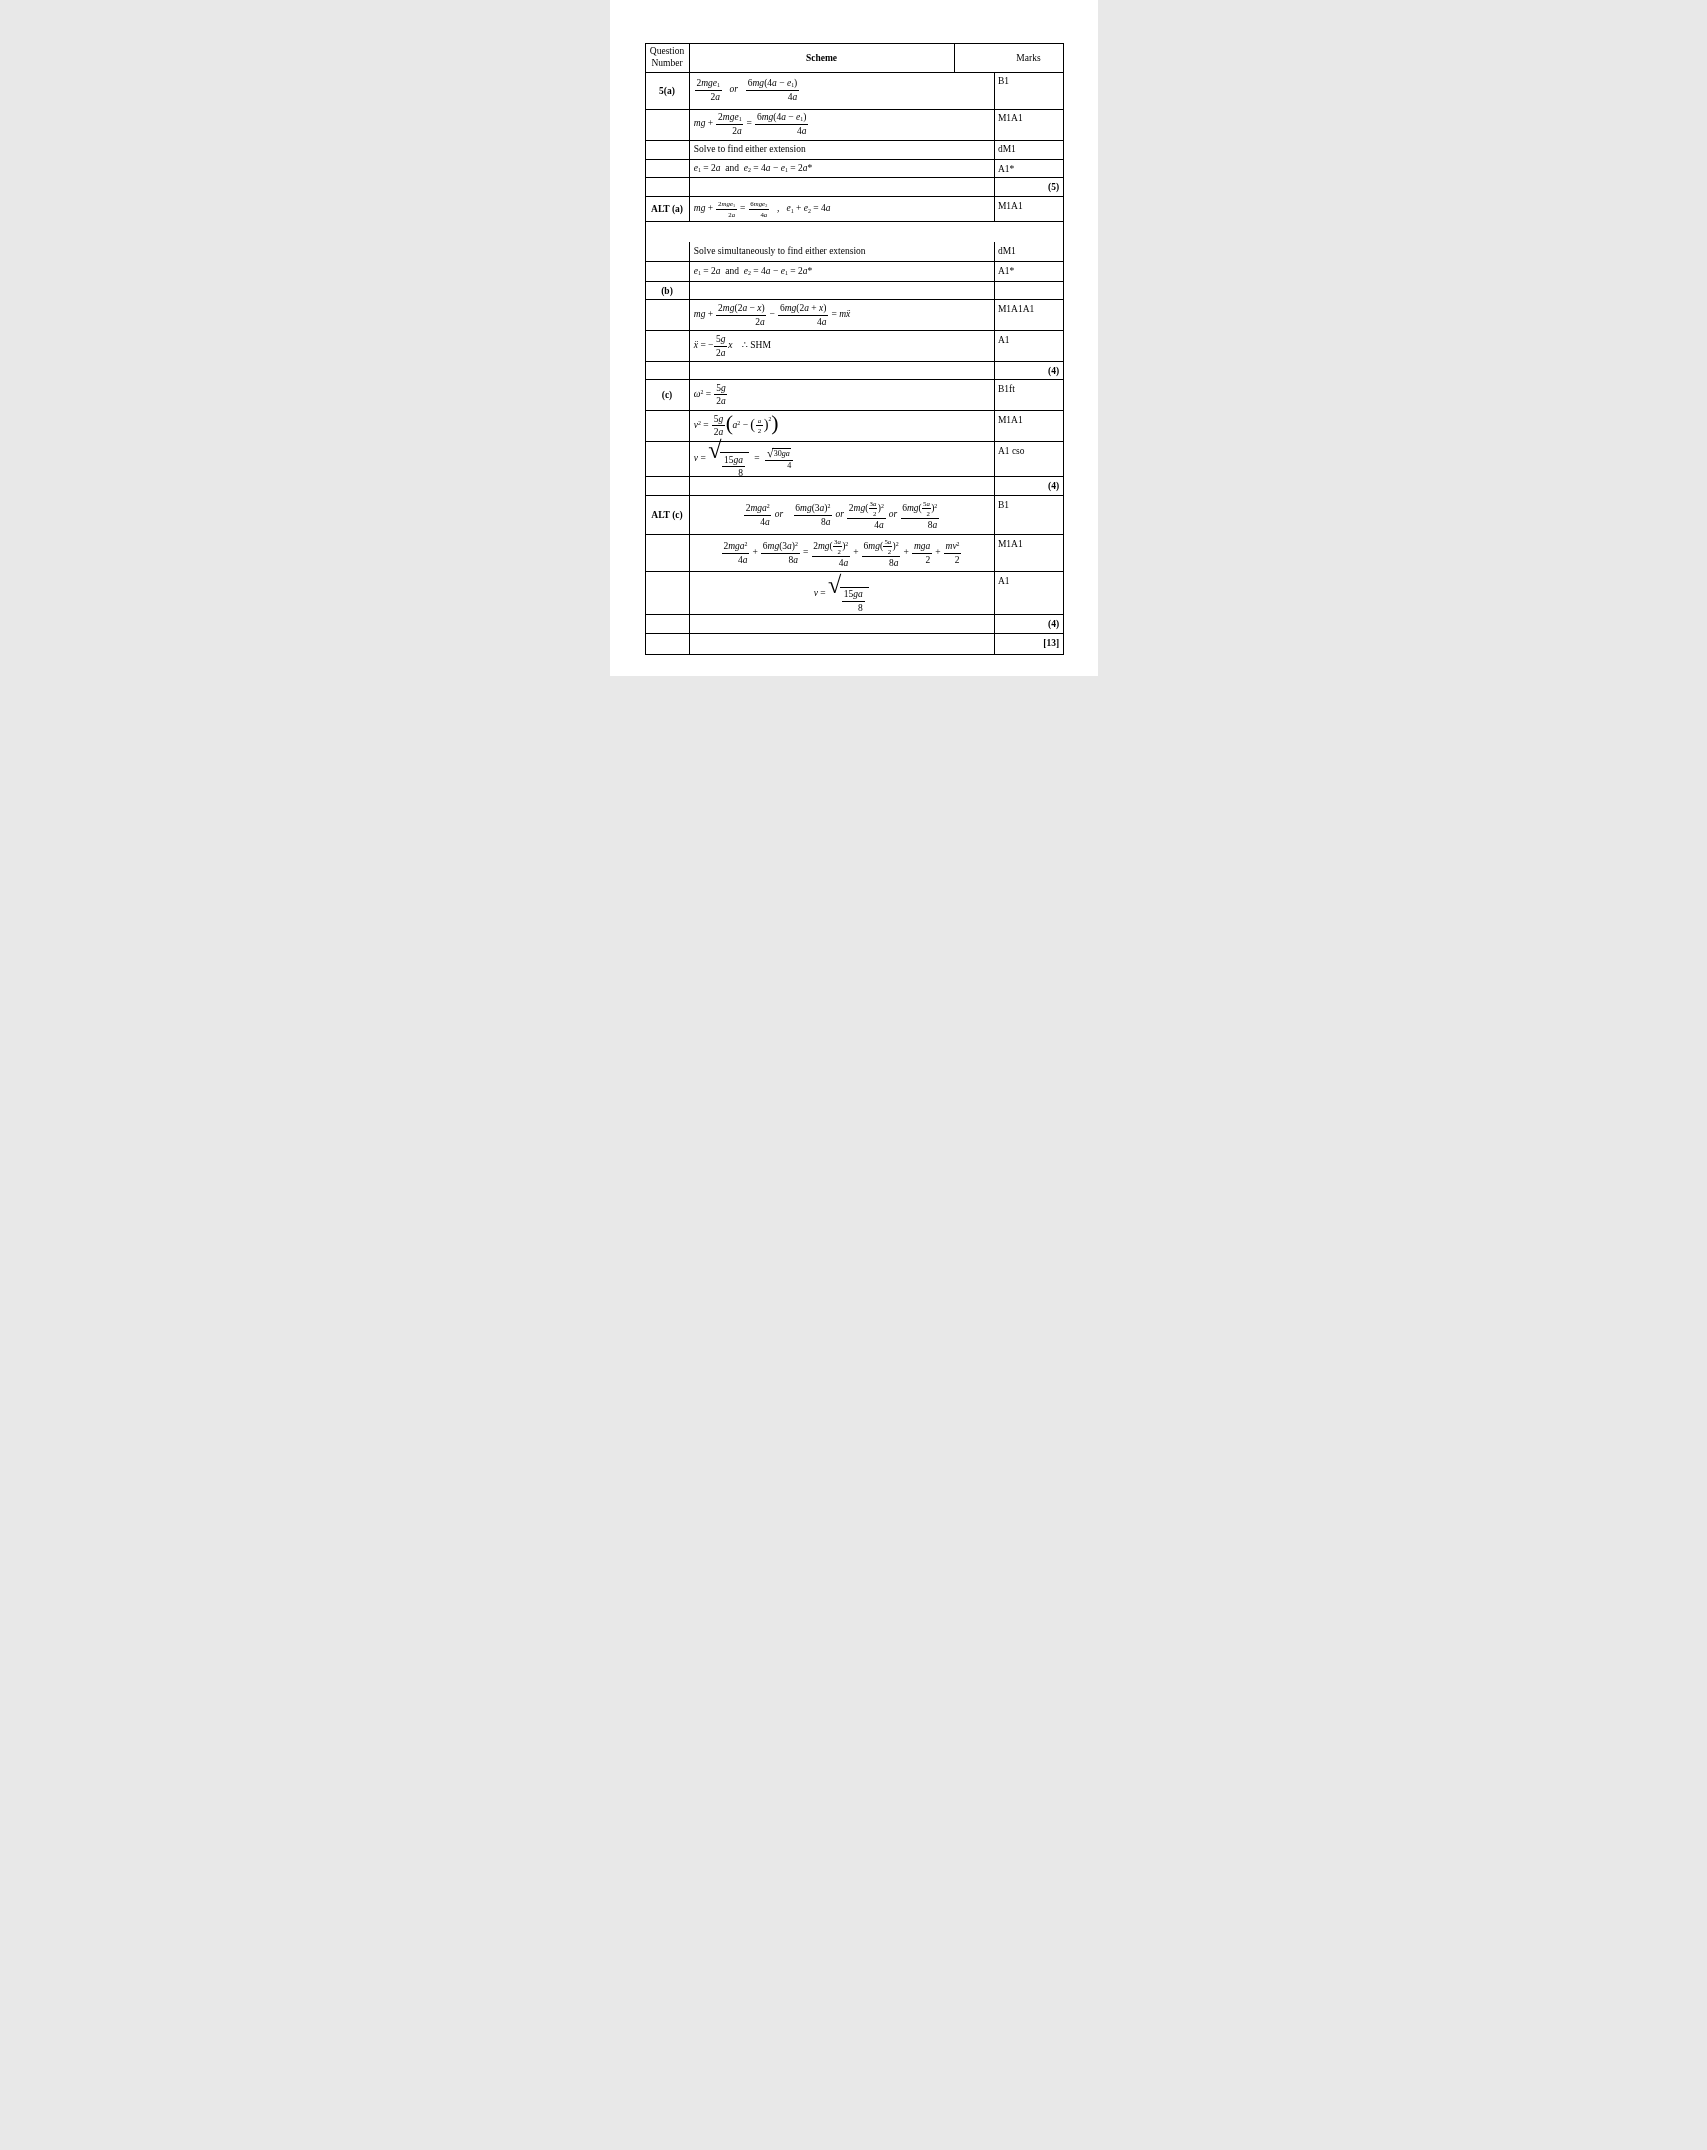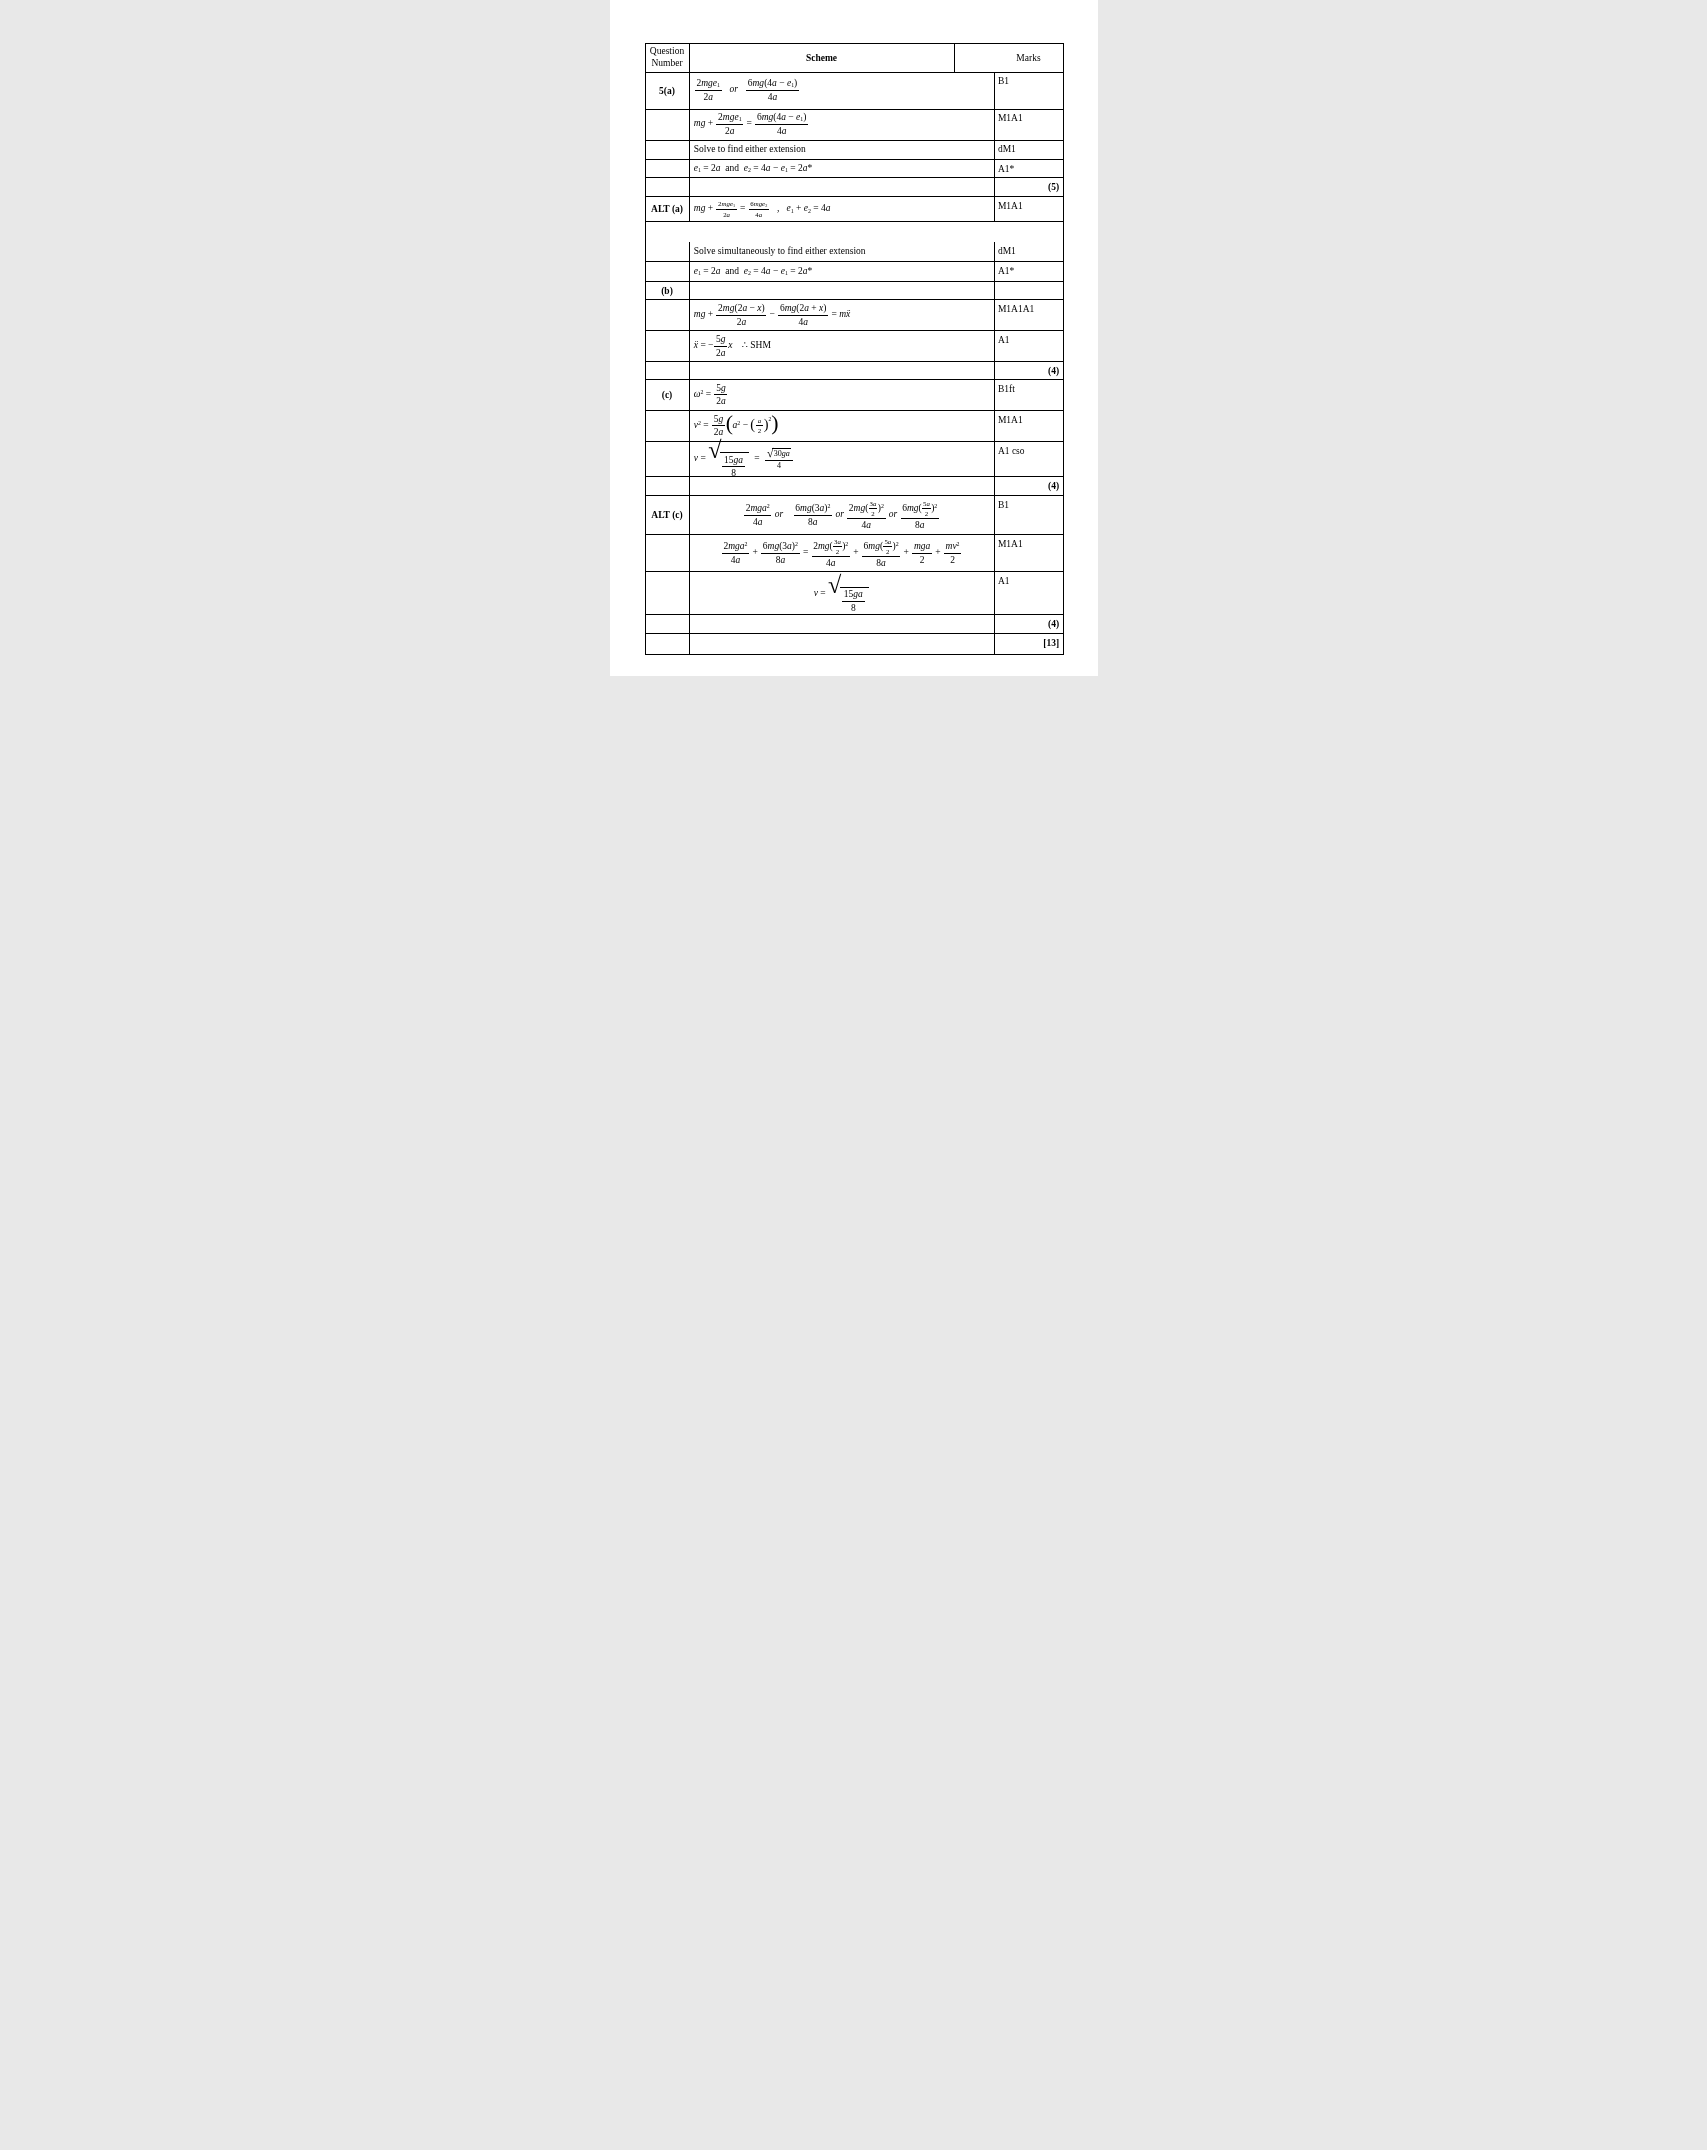--- a/index.html
+++ b/index.html
@@ -33,21 +33,21 @@
   .c2.center{justify-content:center;}
   .c3{width:68px;display:flex;align-items:flex-start;padding:3.9px 3.4px 1.7px 3.4px;box-sizing:border-box;font-family:Liberation Serif, serif;}
   .c3 .total{margin-left:auto;font-weight:bold;}
   
   .scheme i{font-style:italic;}
   sub{font-size:0.62em;vertical-align:-0.25em;line-height:0;}
   sup{font-size:0.62em;vertical-align:0.55em;line-height:0;}
   sup.hs{vertical-align:1.35em;font-size:0.58em;}
   .fr{display:inline-block;vertical-align:middle;text-align:center;line-height:1.12;margin:0 0.9px;}
   .fr .nu{display:block;border-bottom:1.1px solid #000;padding:0 1.7px 0.9px 1.7px;}
-  .fr .de{display:block;padding:0.9px 1.7px 0 1.7px;}
+  .fr .de{display:block;padding:0.9px 1.7px 0 1.7px;text-align:right;}
   .fr .fr{margin:0 0.4px;}
   .fr .fr .nu{border-bottom-width:0.9px;padding:0 0.9px 0.4px 0.9px;}
   .fr .fr .de{padding:0.4px 0.9px 0 0.9px;}
   .f7{font-size:0.72em;}
   .f85{font-size:0.85em;}
   .bp{font-size:2.3em;font-weight:400;line-height:0;vertical-align:-0.08em;letter-spacing:-0.02em;}
   .bp2{font-size:1.5em;font-weight:400;line-height:0;vertical-align:-0.05em;}
   .sqrt,.sqrt2{display:inline-flex;align-items:flex-start;vertical-align:middle;}
   .sqrt2 .rs{font-size:2.55em;line-height:0.92em;margin-right:-1.3px;}
   .sqrt2 .rb{border-top:1.1px solid #000;margin-top:13px;padding:1.7px 3.9px 0 1.3px;display:inline-block;}

